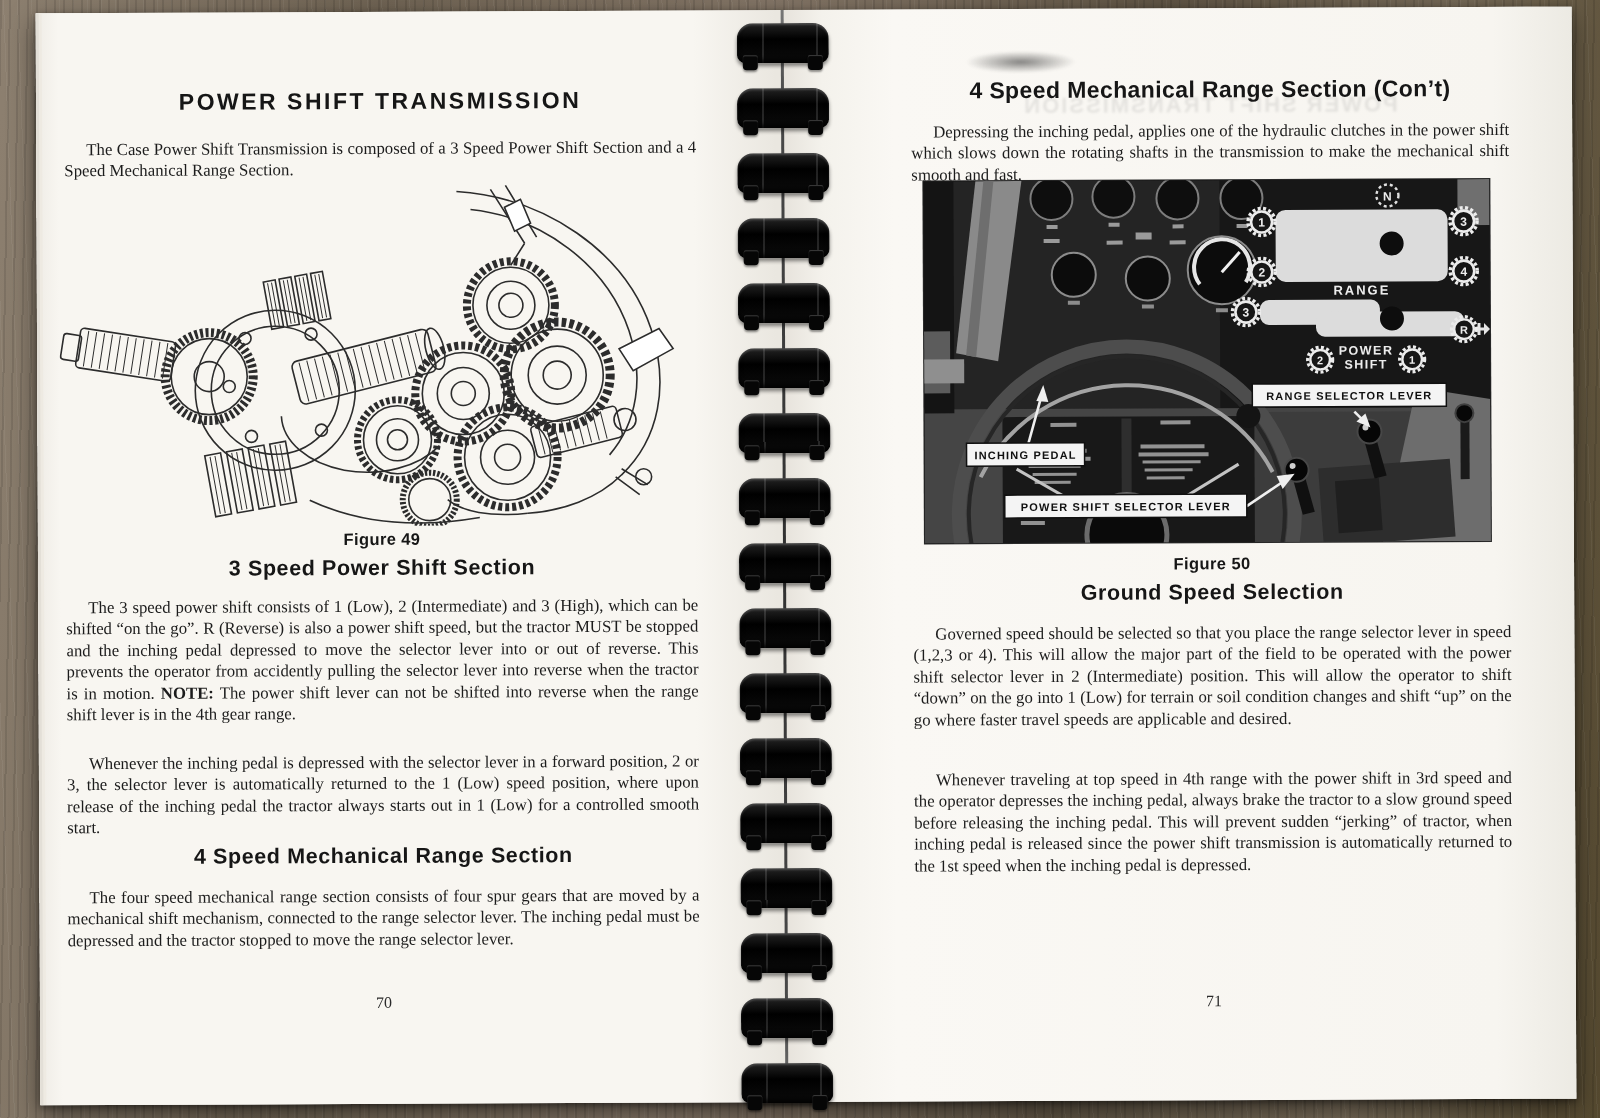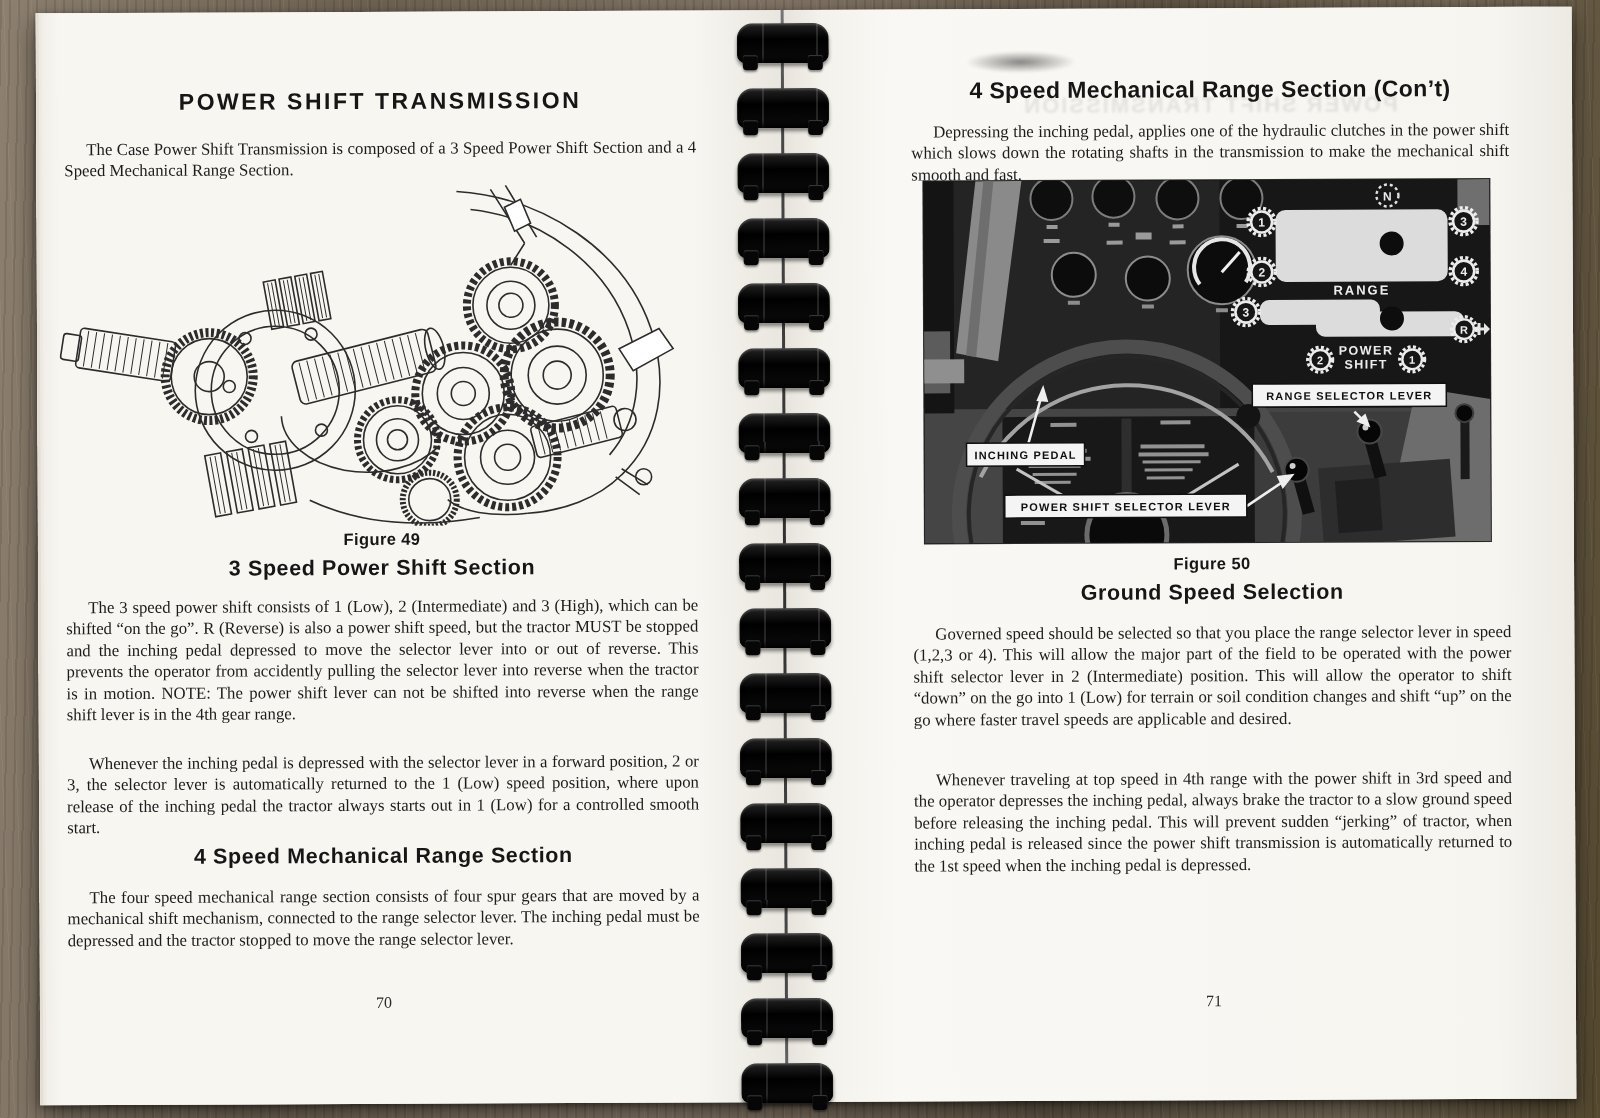--- a/index.html
+++ b/index.html
@@ -50,21 +50,21 @@
     font-family:"Liberation Sans",sans-serif;font-weight:700;color:#161616;}
   .t-main{font-size:23px;letter-spacing:2.5px;}
   .t-main-r{font-size:23px;letter-spacing:.4px;}
   .t-section{font-size:21.5px;letter-spacing:.6px;}
   .t-caption{font-size:16.5px;letter-spacing:.4px;}
 
   .body-text{position:absolute;width:100%;font-size:16.8px;line-height:21.4px;color:#1c1c1c;
     text-align:justify;}
   .indent::first-line{}
   .indent{text-indent:22px;}
-  .note{font-weight:400;}
+  .note{font-weight:700;}
   .page-num{position:absolute;width:100%;text-align:center;font-size:16px;color:#2a2a2a;}
 
   .ghost{position:absolute;width:100%;text-align:center;
     font-family:"Liberation Sans",sans-serif;font-weight:700;font-size:22px;letter-spacing:2px;
     color:#6a6a6a;opacity:.14;transform:scaleX(-1);filter:blur(1.2px);pointer-events:none;}
   .smudge{position:absolute;background:radial-gradient(closest-side,rgba(40,40,40,.55),rgba(40,40,40,0));
     filter:blur(1px);}
 
   .fig49{position:absolute;left:-6px;top:166px;width:644px;height:348px;}
   .photo-wrap{position:absolute;left:12px;top:172px;width:566px;height:362px;

